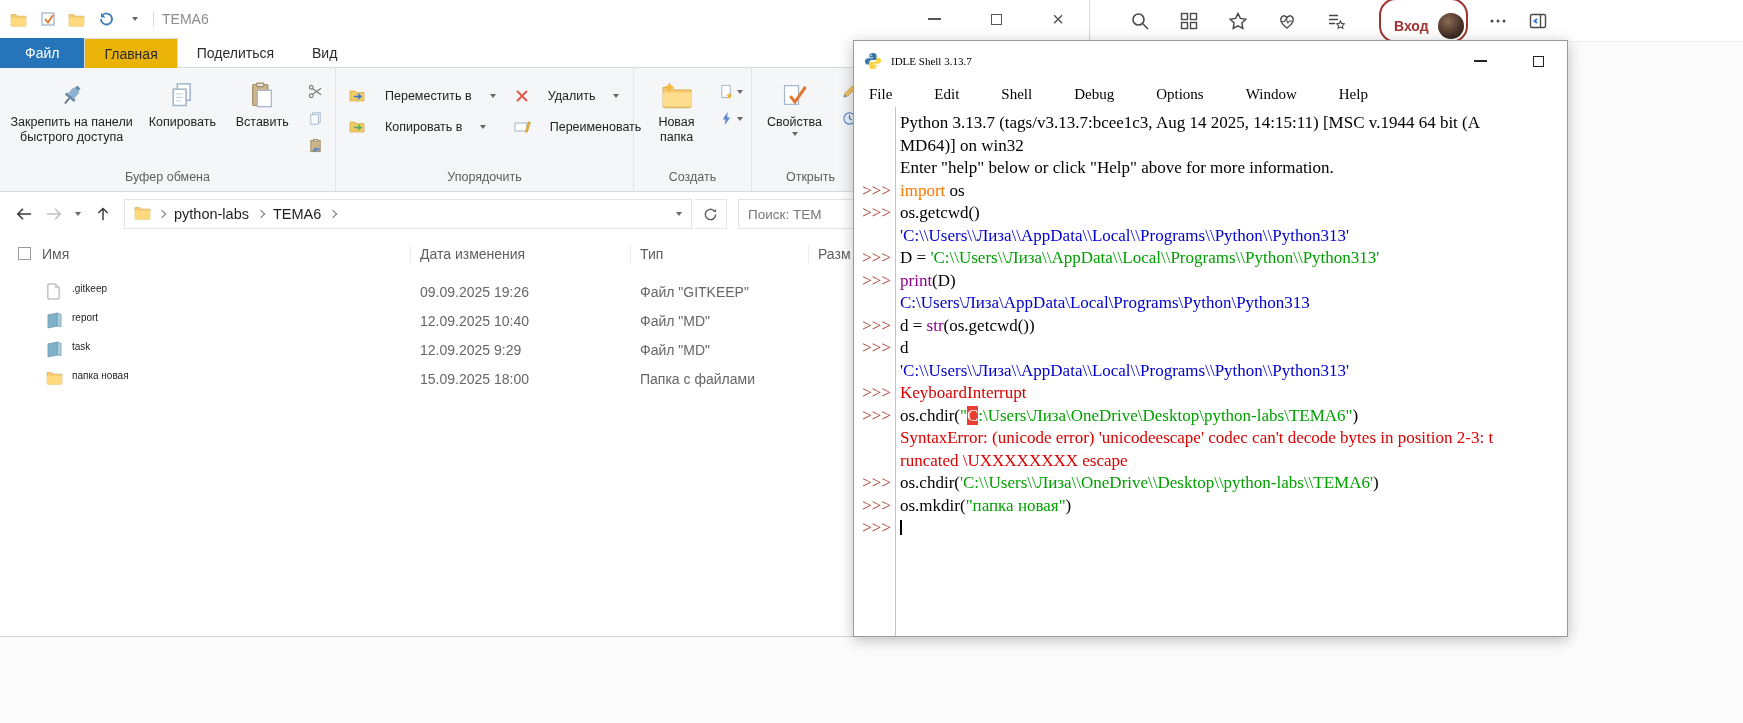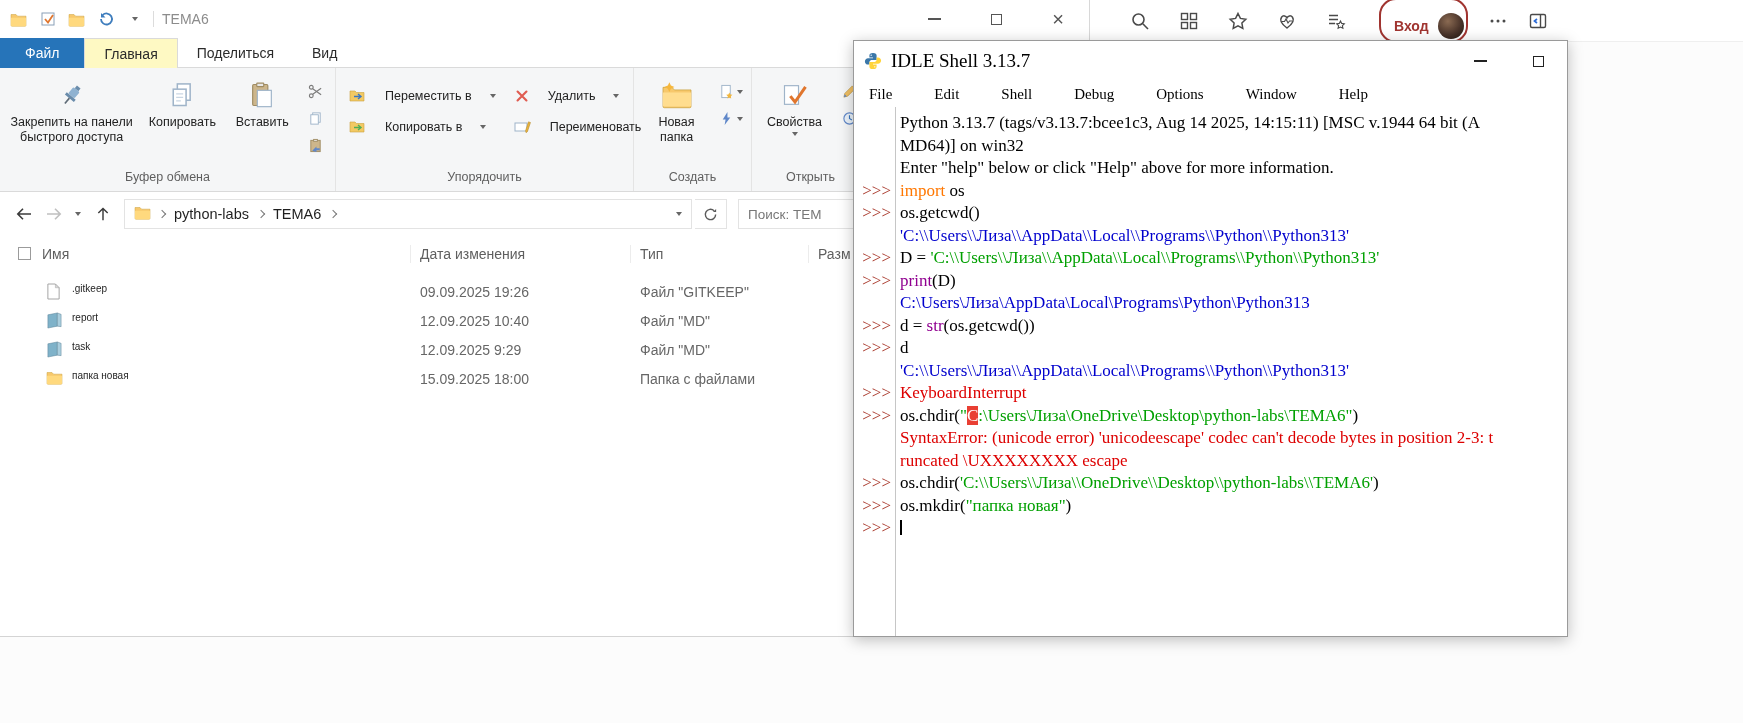--- a/index.html
+++ b/index.html
@@ -29,21 +29,21 @@
   .ex-title{font-size:14px;color:#8c8c8c;}
   .ex-caption{margin-left:auto;display:flex;height:38px;}
   .capb{width:62px;display:flex;align-items:center;justify-content:center;color:#444;}
   .cap-min-g{width:13px;height:2px;background:#555;}
   .cap-max-g{width:11px;height:11px;border:1px solid #555;box-sizing:border-box;}
   .cap-close{font-size:20px;line-height:1;color:#555;font-weight:400;}
 
   .ex-tabs{height:30px;display:flex;align-items:stretch;border-bottom:1px solid #dadada;background:#fff;box-sizing:border-box;position:relative;}
   .tab{height:30px;line-height:30px;padding:0 19px;font-size:14px;color:#2b2b2b;}
   .tab.tab-file{background:var(--c-file_tab);color:#fff;padding:0 25px;}
-  .tab.active{background:#fef9c3;border:1px solid #dadada;border-bottom:0;box-sizing:border-box;position:relative;top:0;}
+  .tab.active{background:#eab308;border:1px solid #dadada;border-bottom:0;box-sizing:border-box;position:relative;top:0;}
 
   .ex-ribbon{height:124px;background:#f5f6f7;border-bottom:1px solid #dadada;display:flex;box-sizing:border-box;}
   .rgroup{display:flex;flex-direction:column;border-right:1px solid #e4e4e4;box-sizing:border-box;}
   .rg-body{flex:1;display:flex;padding:5px 4px 0;}
   .rg-label{height:23px;line-height:19px;text-align:center;font-size:12.5px;color:#5f5f5f;}
   .rbl{display:flex;flex-direction:column;align-items:center;padding:2px 5px;font-size:12.5px;color:#222;
        text-align:center;line-height:1.18;}
   .rbl .ric{height:40px;display:flex;align-items:center;justify-content:center;}
   .rlab{white-space:normal;}
   .rsmallcol{display:flex;flex-direction:column;gap:4px;padding:7px 3px 0;}
@@ -80,21 +80,21 @@
   .fname{position:absolute;left:72px;top:5px;font-size:10px;color:#1e1e1e;white-space:nowrap;}
   .fdate{position:absolute;left:420px;top:6px;font-size:14px;color:#666;}
   .ftype{position:absolute;left:640px;top:6px;font-size:14px;color:#666;white-space:nowrap;}
 
   
   .idle{position:absolute;left:853px;top:40px;width:715px;height:597px;background:#fff;
         border:1px solid #9a9a9a;box-shadow:0 3px 14px rgba(0,0,0,.25);z-index:3;box-sizing:border-box;
         font-family:"Liberation Serif",serif;}
   .idle-tb{height:40px;display:flex;align-items:center;padding-left:10px;}
   .py-icon{width:18px;height:18px;display:inline-flex;}
-  .idle-title{margin-left:9px;font-size:19px;color:#000;}
+  .idle-title{margin-left:9px;font-size:11px;color:#000;}
   .idle-cap{margin-left:auto;display:flex;}
   .icapb{width:58px;height:40px;display:flex;align-items:center;justify-content:center;}
   .imin{width:13px;height:1.5px;background:#222;}
   .imax{width:11px;height:11px;border:1.2px solid #222;box-sizing:border-box;}
   .idle-menu{height:26px;display:flex;align-items:center;padding-left:6px;font-size:15px;color:#000;gap:24px;}
   .mitem{padding:0 9px;}
   .idle-shell{position:relative;height:529px;padding-top:5px;box-sizing:border-box;overflow:hidden;font-size:17px;}
   .idle-shell::before{content:"";position:absolute;left:41px;top:0;bottom:0;width:1px;background:#c6c6c6;}
   .sline{display:flex;height:22.5px;line-height:22.4px;white-space:pre;}
   .sprompt{flex:0 0 37px;text-align:right;color:var(--c-prompt);padding-right:2px;}

